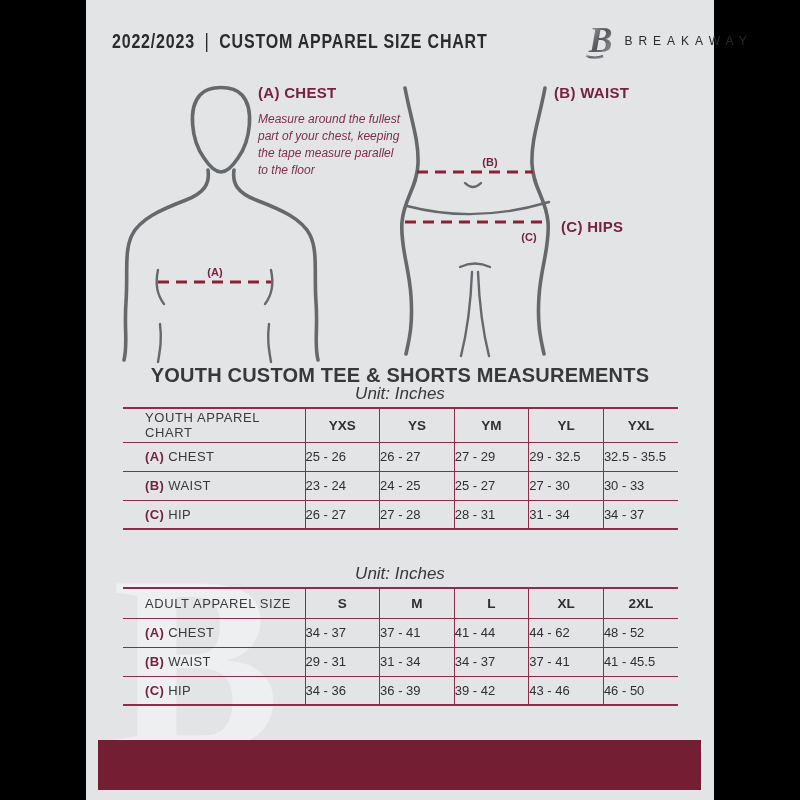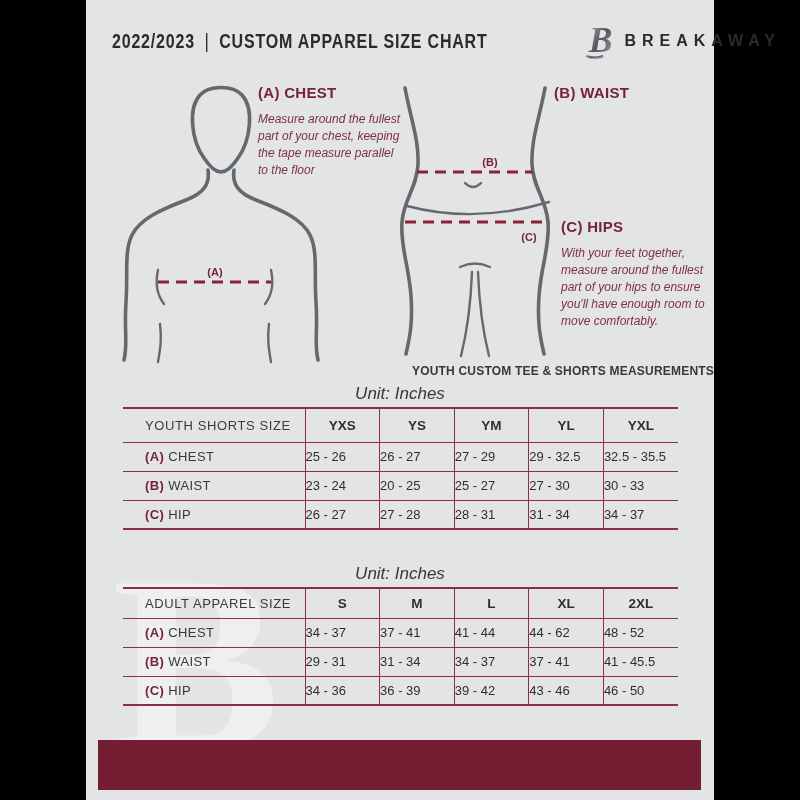--- a/index.html
+++ b/index.html
@@ -8,42 +8,42 @@
   .page { position:absolute; left:86px; top:0; width:628px; height:800px; background:#e3e4e6; }
 
   
   .header { position:absolute; left:0; top:18px; width:100%; height:46px; display:flex;
             align-items:center; justify-content:space-between; padding:0 26px; box-sizing:border-box; }
   .titlegrp { display:flex; align-items:center; gap:12px; color:#2b2b2d; font-weight:700;
               font-size:20px; letter-spacing:1px; white-space:nowrap;
               transform:scaleX(0.8); transform-origin:left center; }
   .hdr-divider { font-weight:400; font-size:21px; color:#2b2b2d; }
   .logogrp { display:flex; align-items:center; gap:9px; }
-  .brand { font-size:16px; font-weight:700; letter-spacing:6px; color:#2b2b2d; }
+  .brand { font-size:12px; font-weight:400; letter-spacing:6px; color:#2b2b2d; }
 
   
   .instr { position:absolute; }
   .instr h3 { margin:0 0 10px 0; font-size:15px; font-weight:700; color:#77213e; letter-spacing:0.3px; }
   .instr p { margin:0; font-size:12px; font-style:italic; color:#7f2d4a; line-height:1.42; font-weight:400; }
   #instr-chest { left:172px; top:84px; width:148px; }
   #instr-waist { left:468px; top:84px; width:152px; }
   #instr-hips  { left:468px; top:218px; width:158px;margin-left:7px; }
 
   
   .fig { position:absolute; }
   #fig-torso { left:22px; top:80px; }
   #fig-hips  { left:306px; top:82px; }
   .fig path.body { fill:none; stroke:#66696c; stroke-linecap:round; }
   .fig path.thick { stroke-width:3.6; }
   .fig path.thin  { stroke-width:2.4; }
   .fig path.dash { fill:none; stroke:#8c2136; stroke-width:3; stroke-dasharray:11 7; }
   .fig text { font-family:"Liberation Sans",sans-serif; font-size:11px; font-weight:700; fill:#77213e; }
 
   
-  .section-title { position:absolute; width:100%; text-align:right; font-size:12px;
+  .section-title { position:absolute; width:100%; text-align:center; font-size:20px;
                    font-weight:700; color:#38383a; letter-spacing:0.2px; }
   .unit { position:absolute; width:100%; text-align:center; font-size:17px; font-style:italic; color:#38383a; }
   #youth-title { top:364px; }  #youth-unit { top:384px; }
   #adult-title { top:544px; }  #adult-unit { top:564px; }
 
   
   .sizetable { position:absolute; left:37px; width:555px; border-collapse:collapse; table-layout:fixed;
                border-top:2px solid #8f2c48; border-bottom:2px solid #8f2c48; }
   #youth-table { top:407px; }
   #adult-table { top:587px; }
@@ -125,39 +125,38 @@
 
     <div class="instr" id="instr-chest">
       <h3>(A) CHEST</h3>
       <p>Measure around the fullest part of your chest, keeping the tape measure parallel to the floor</p>
     </div>
     <div class="instr" id="instr-waist">
       <h3>(B) WAIST</h3>
     </div>
     <div class="instr" id="instr-hips">
       <h3>(C) HIPS</h3>
-      <p>With your feet together, measure around the fullest part of your hips to ensure you'll have enough room to move comfortably.</p>
     </div>
 
     <div class="watermark">B</div>
 
     <div class="section-title" id="youth-title">YOUTH CUSTOM TEE &amp; SHORTS MEASUREMENTS</div>
     <div class="unit" id="youth-unit">Unit: Inches</div>
     <table class="sizetable" id="youth-table">
       <colgroup>
           <col class="c0">
           <col>
           <col>
           <col>
           <col>
           <col>
         </colgroup>
       <tbody>
           <tr>
-        <th class="sizecol">YOUTH SHORTS SIZE</th>
+        <th class="sizecol">YOUTH APPAREL CHART</th>
         <th>YXS</th>
         <th>YS</th>
         <th>YM</th>
         <th>YL</th>
         <th>YXL</th>
       </tr>
       <tr>
         <td class="rowlabel">
           <span class="key">(A)</span><span>CHEST</span>
         </td>
@@ -165,21 +164,21 @@
         <td>26 - 27</td>
         <td>27 - 29</td>
         <td>29 - 32.5</td>
         <td>32.5 - 35.5</td>
       </tr>
       <tr>
         <td class="rowlabel">
           <span class="key">(B)</span><span>WAIST</span>
         </td>
         <td>23 - 24</td>
-        <td>20 - 25</td>
+        <td>24 - 25</td>
         <td>25 - 27</td>
         <td>27 - 30</td>
         <td>30 - 33</td>
       </tr>
       <tr>
         <td class="rowlabel">
           <span class="key">(C)</span><span>HIP</span>
         </td>
         <td>26 - 27</td>
         <td>27 - 28</td>

